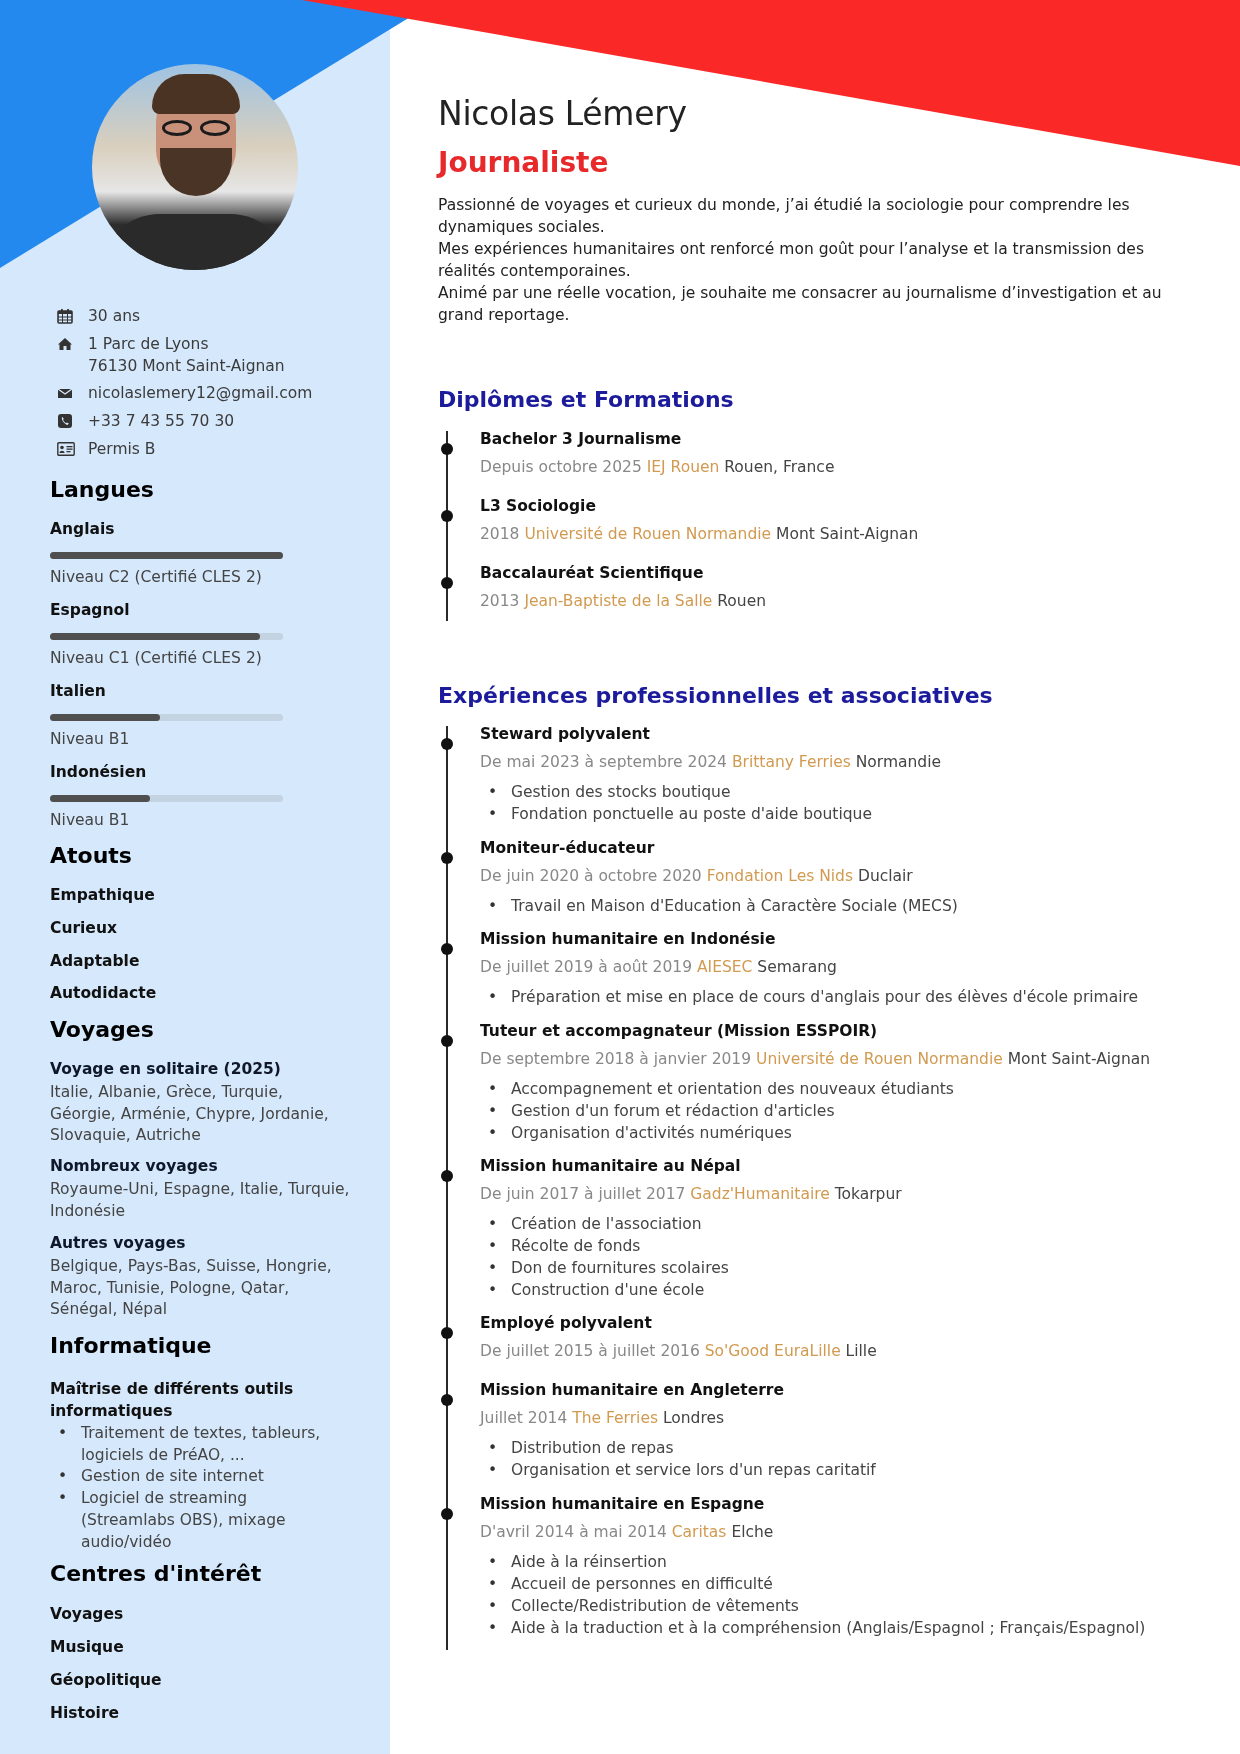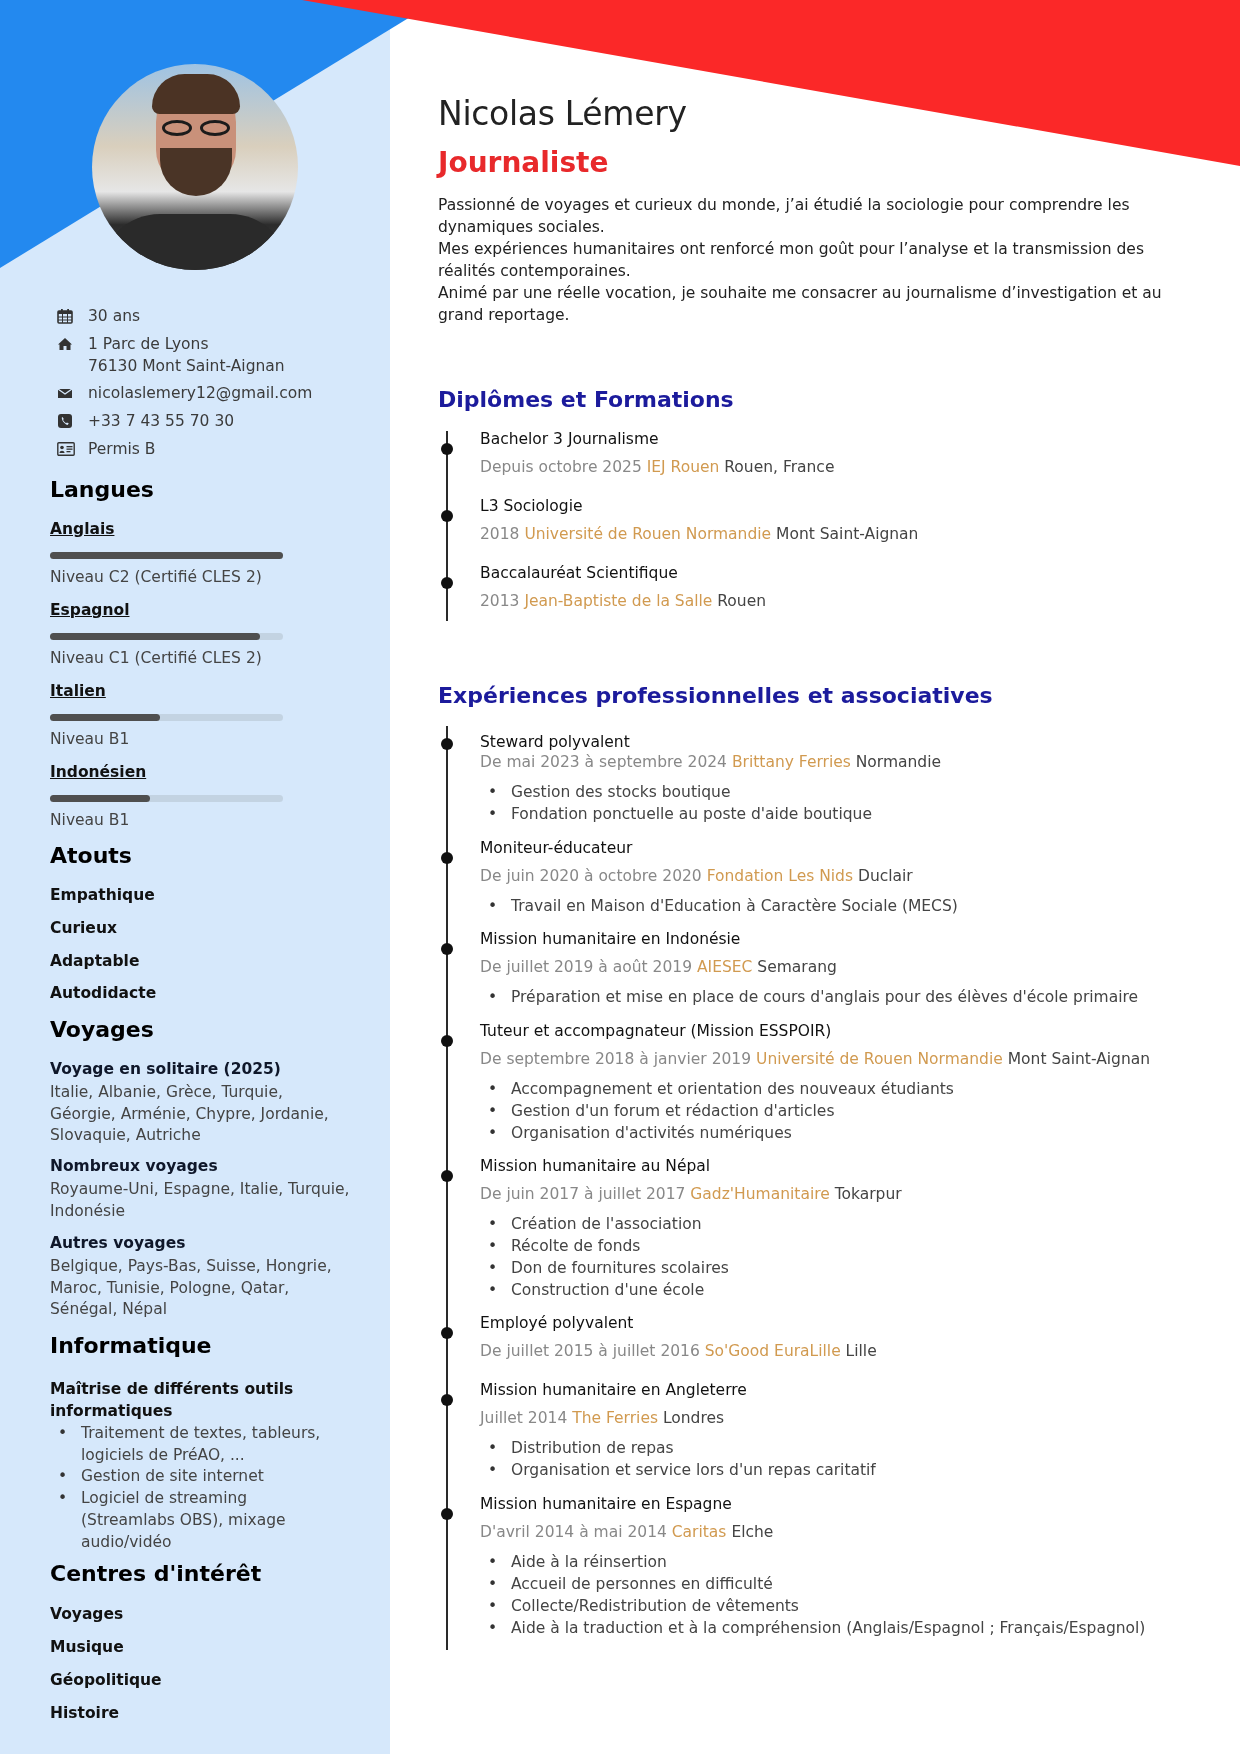--- a/index.html
+++ b/index.html
@@ -21,21 +21,21 @@
   .photo .glasses { position: absolute; left: 68px; top: 56px; width: 72px; height: 16px; }
   .photo .glasses span { position: absolute; top: 0; width: 30px; height: 16px; border: 3px solid #1b1b1b; border-radius: 50%; }
   .photo .shirt { position: absolute; left: 8px; top: 150px; width: 190px; height: 80px; border-radius: 60px 60px 0 0; background: #2a2a2a; }
 
   .sidebar { position: absolute; left: 50px; top: 0; width: 300px; z-index: 2; font-family: "DejaVu Sans", sans-serif; }
   .contact-row { position: absolute; left: 0; display: flex; align-items: flex-start; font-size: 15.5px; color: #3b3b3b; line-height: 22px; }
   .contact-row .ic { width: 38px; height: 22px; display: flex; align-items: center; justify-content: flex-start; padding-left: 7px; }
   .contact-row .ic svg { width: 16px; height: 16px; fill: #333; }
 
   .side-h { position: absolute; left: 0; font-size: 22px; font-weight: bold; color: #000000; }
-  .lang-name { position: absolute; left: 0; font-size: 15.5px; font-weight: bold; color: #111; text-decoration: underline; }
+  .lang-name { position: absolute; left: 0; font-size: 15.5px; font-weight: bold; color: #111; }
   .lang-bar { position: absolute; left: 0; width: 233px; height: 7px; border-radius: 4px; background: #c3d3e2; }
   .lang-bar .fill { height: 7px; border-radius: 4px; background: #4f4f4f; }
   .lang-level { position: absolute; left: 0; font-size: 15.5px; color: #444; }
   .atout { position: absolute; left: 0; font-size: 15.5px; font-weight: bold; color: #111; }
   .voy-title { position: absolute; left: 0; font-size: 15.5px; font-weight: bold; color: #0f172a; }
   .voy-text { position: absolute; left: 0; width: 300px; font-size: 15.5px; color: #444; line-height: 21.7px; }
   .info-title { position: absolute; left: 0; width: 290px; font-size: 15.5px; font-weight: bold; color: #111; line-height: 21.7px; }
   .info-list { position: absolute; left: 0; width: 290px; list-style: none; font-size: 15.5px; color: #444; line-height: 21.7px; }
   .info-list li { position: relative; padding-left: 31px; }
   .info-list li::before { content: "•"; position: absolute; left: 8px; top: 0; color: #333; }
@@ -43,21 +43,21 @@
   .main { position: absolute; left: 438px; top: 0; width: 760px; z-index: 2; }
   .name { position: absolute; left: 0; top: 94px; font-size: 33px; color: #222; font-weight: normal; letter-spacing: -0.3px; }
   .job { position: absolute; left: 0; top: 146px; font-size: 28px; color: #e8292b; font-weight: bold; }
   .summary { position: absolute; left: 0; top: 194px; width: 760px; font-size: 15.5px; color: #222; line-height: 22px; }
   .summary p { margin: 0; }
 
   .main-h { position: absolute; left: 0; font-size: 22px; font-weight: bold; color: #1c1b9c; }
   .timeline-line { position: absolute; left: 8px; width: 2px; background: #2a2a2a; }
   .tl-item { position: absolute; left: 0; width: 760px; }
   .tl-dot { position: absolute; left: 3px; width: 12px; height: 12px; border-radius: 50%; background: #111; }
-  .tl-title { position: absolute; left: 42px; font-size: 15.5px; font-weight: normal; color: #111; white-space: nowrap; }
+  .tl-title { position: absolute; left: 42px; font-size: 15.5px; font-weight: bold; color: #111; white-space: nowrap; }
   .tl-meta { position: absolute; left: 42px; font-size: 15.5px; white-space: nowrap; }
   .tl-meta .date { color: #888; }
   .tl-meta .org { color: #d19a50; }
   .tl-meta .loc { color: #444; }
   .tl-bullets { position: absolute; left: 42px; list-style: none; font-size: 15.5px; color: #444; line-height: 22px; width: 720px; }
   .tl-bullets li { position: relative; padding-left: 31px; white-space: nowrap; }
   .tl-bullets li::before { content: "•"; position: absolute; left: 8px; top: 0; color: #333; }
 </style>
 </head>
 <body>
@@ -222,21 +222,21 @@
     <div class="tl-dot" style="top:13px"></div>
     <div class="tl-title" style="top:0">Baccalauréat Scientifique</div>
     <div class="tl-meta" style="top:28px"><span class="date">2013</span> <span class="org">Jean-Baptiste de la Salle</span> <span class="loc">Rouen</span></div>
   </div>
 
   <div class="main-h" style="top:683px">Expériences professionnelles et associatives</div>
   <div class="timeline-line" style="top:726px;height:924px"></div>
 
   <div class="tl-item" style="top:725px">
     <div class="tl-dot" style="top:13px"></div>
-    <div class="tl-title" style="top:8px">Steward polyvalent</div>
+    <div class="tl-title" style="top:0">Steward polyvalent</div>
     <div class="tl-meta" style="top:28px"><span class="date">De mai 2023 à septembre 2024</span> <span class="org">Brittany Ferries</span> <span class="loc">Normandie</span></div>
     <ul class="tl-bullets" style="top:56px">
       <li>Gestion des stocks boutique</li>
       <li>Fondation ponctuelle au poste d'aide boutique</li>
     </ul>
   </div>
 
   <div class="tl-item" style="top:839px">
     <div class="tl-dot" style="top:13px"></div>
     <div class="tl-title" style="top:0">Moniteur-éducateur</div>

